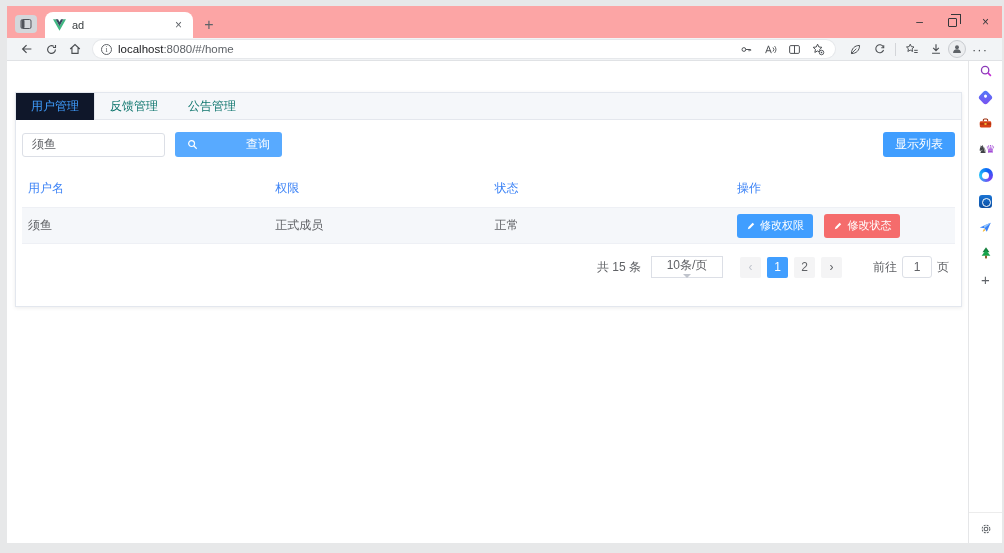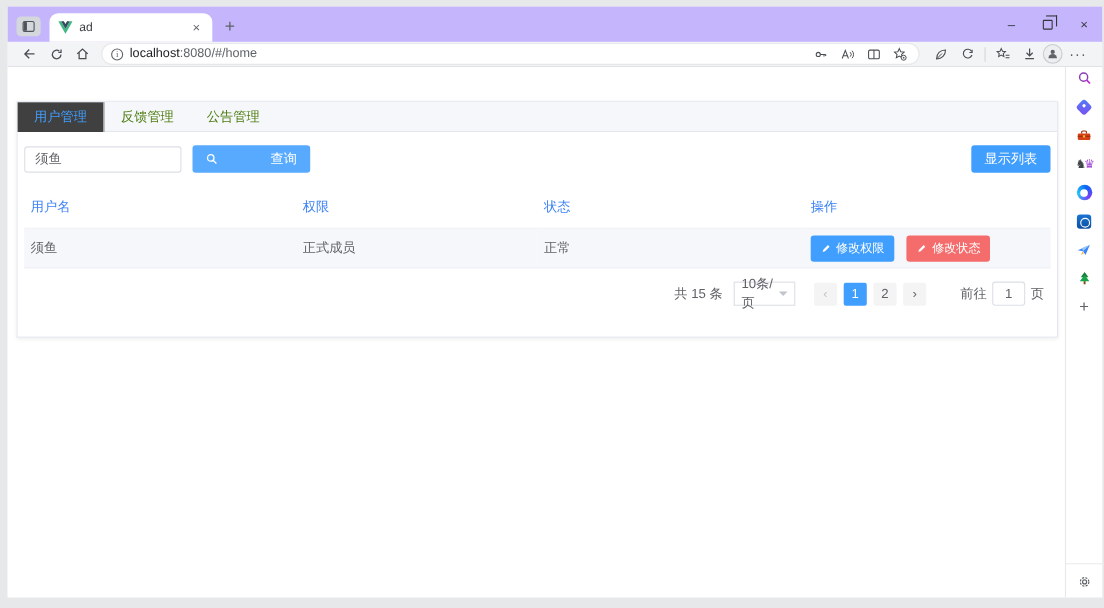--- a/index.html
+++ b/index.html
@@ -3,21 +3,21 @@
 <meta charset="utf-8">
 <style>
   * { margin:0; padding:0; box-sizing:border-box; }
   html,body { width:1004px; height:553px; overflow:hidden; }
   body { background:#e7e8e9; font-family:"Liberation Sans", sans-serif; position:relative; }
 
   .window { position:absolute; left:7px; top:6px; right:2px; bottom:10px;
             background:#fff; display:flex; flex-direction:column; }
 
   
-  .titlebar { height:32px; background:#c4b5fd; display:flex; align-items:flex-end; position:relative; flex:none; }
+  .titlebar { height:32px; background:#fca5a5; display:flex; align-items:flex-end; position:relative; flex:none; }
   .tab-actions { width:22px; height:18px; background:#d4d7db; border-radius:4px; margin:0 4px 5px 8px;
                  display:flex; align-items:center; justify-content:center; cursor:pointer; }
   .browser-tab { width:148px; height:26px; background:#fff; border-radius:8px 8px 0 0;
                  display:flex; align-items:center; padding:0 8px; gap:6px; margin-left:4px; }
   .tab-title { flex:1; font-size:11px; color:#3c4043; white-space:nowrap; overflow:hidden; }
   .tab-close { font-size:12px; color:#5f6368; line-height:1; cursor:pointer; padding:1px 3px; }
   .new-tab { width:24px; height:24px; margin:0 0 1px 4px; display:flex; align-items:center; justify-content:center;
              font-size:16px; color:#5f6368; cursor:pointer; border-radius:4px; }
   .win-controls { position:absolute; right:0; top:0; height:100%; display:flex; }
   .win-btn { width:33px; height:100%; display:flex; align-items:center; justify-content:center;
@@ -70,22 +70,22 @@
   .sb-outlook::after { content:""; position:absolute; left:3px; top:3px; width:7px; height:7px;
                        border:1.6px solid #fff; border-radius:50%; }
   .sb-plus { font-size:15px; color:#5f6368; }
   .sb-bottom { margin-top:auto; width:100%; border-top:1px solid #ececec; display:flex; justify-content:center;
                padding:8px 0 6px; }
 
   
   .card { position:absolute; left:8px; top:31px; right:6px; background:#fff;
           border:1px solid #e3e7ee; box-shadow:0 1px 4px rgba(0,0,0,.08); }
   .app-tabs { height:27px; background:#f5f7fa; border-bottom:1px solid #e4e7ed; display:flex; }
-  .app-tab { padding:0 15px; display:flex; align-items:center; font-size:12px; color:#4d7c0f; cursor:pointer; }
-  .app-tab.active { background:#404040; color:#409EFF; border-right:1px solid #e4e7ed; height:27px; margin-bottom:-1px; }
+  .app-tab { padding:0 15px; display:flex; align-items:center; font-size:12px; color:#0f766e; cursor:pointer; }
+  .app-tab.active { background:#0f172a; color:#409EFF; border-right:1px solid #e4e7ed; height:27px; margin-bottom:-1px; }
   .card-body { padding:10px 6px 28px; }
 
   .search-row { display:flex; align-items:center; margin:2px 0 13px; }
   .keyword-input { width:143px; height:24px; border:1px solid #dcdfe6; border-radius:3px; padding:0 9px;
                    font-size:12px; color:#606266; outline:none; font-family:inherit; }
   .btn { height:25px; border:none; border-radius:3px; color:#fff; font-size:12px; padding:0 12px;
          display:inline-flex; align-items:center; gap:4px; cursor:pointer; font-family:inherit; }
   .btn-query { margin-left:10px;gap:48px; }
   .row-spacer { flex:1; }
 
@@ -93,23 +93,23 @@
   table.users th { text-align:left; color:#3b82f6; font-weight:normal; padding:10px 6px; }
   table.users td { padding:0 6px; height:36px; color:#606266; }
   tr.data-row { background:#f5f7fa; border-top:1px solid #eef0f5; border-bottom:1px solid #eef0f5; }
   .btn-sm { height:24px; border:none; border-radius:3px; color:#fff; font-size:11px; padding:0 9px;
             display:inline-flex; align-items:center; gap:4px; cursor:pointer; font-family:inherit; }
   .btn-sm + .btn-sm { margin-left:8px; }
 
   .pager { display:flex; justify-content:flex-end; align-items:center; margin:12px 6px 0 0;
            font-size:12px; color:#606266; }
   .pg-total { margin-right:10px; }
-  .size-select { width:56px; height:22px; border:1px solid #dcdfe6; border-radius:0; display:flex;
+  .size-select { width:72px; height:22px; border:1px solid #dcdfe6; border-radius:0; display:flex;
                  align-items:center; justify-content:space-between; padding:0 6px; color:#606266;
-                 cursor:pointer; margin-right:14px; background:#fff; }
+                 cursor:pointer; margin-right:14px; background:#fff;flex-direction:column; }
   .chev-down { width:0; height:0; border-left:4px solid transparent; border-right:4px solid transparent;
                border-top:4px solid #c0c4cc; }
   .pg-btn { min-width:21px; height:21px; border-radius:2px; background:#f4f4f5; display:flex; align-items:center;
             justify-content:center; font-size:12px; color:#606266; cursor:pointer; margin:0 3px; }
   .pg-btn.disabled { color:#c0c4cc; }
   .pg-btn.active { color:#fff; }
   .goto { margin-left:28px; display:flex; align-items:center; gap:5px; }
   .goto-input { width:30px; height:22px; border:1px solid #dcdfe6; border-radius:3px; text-align:center;
                 font-size:12px; color:#606266; outline:none; font-family:inherit; }
 

